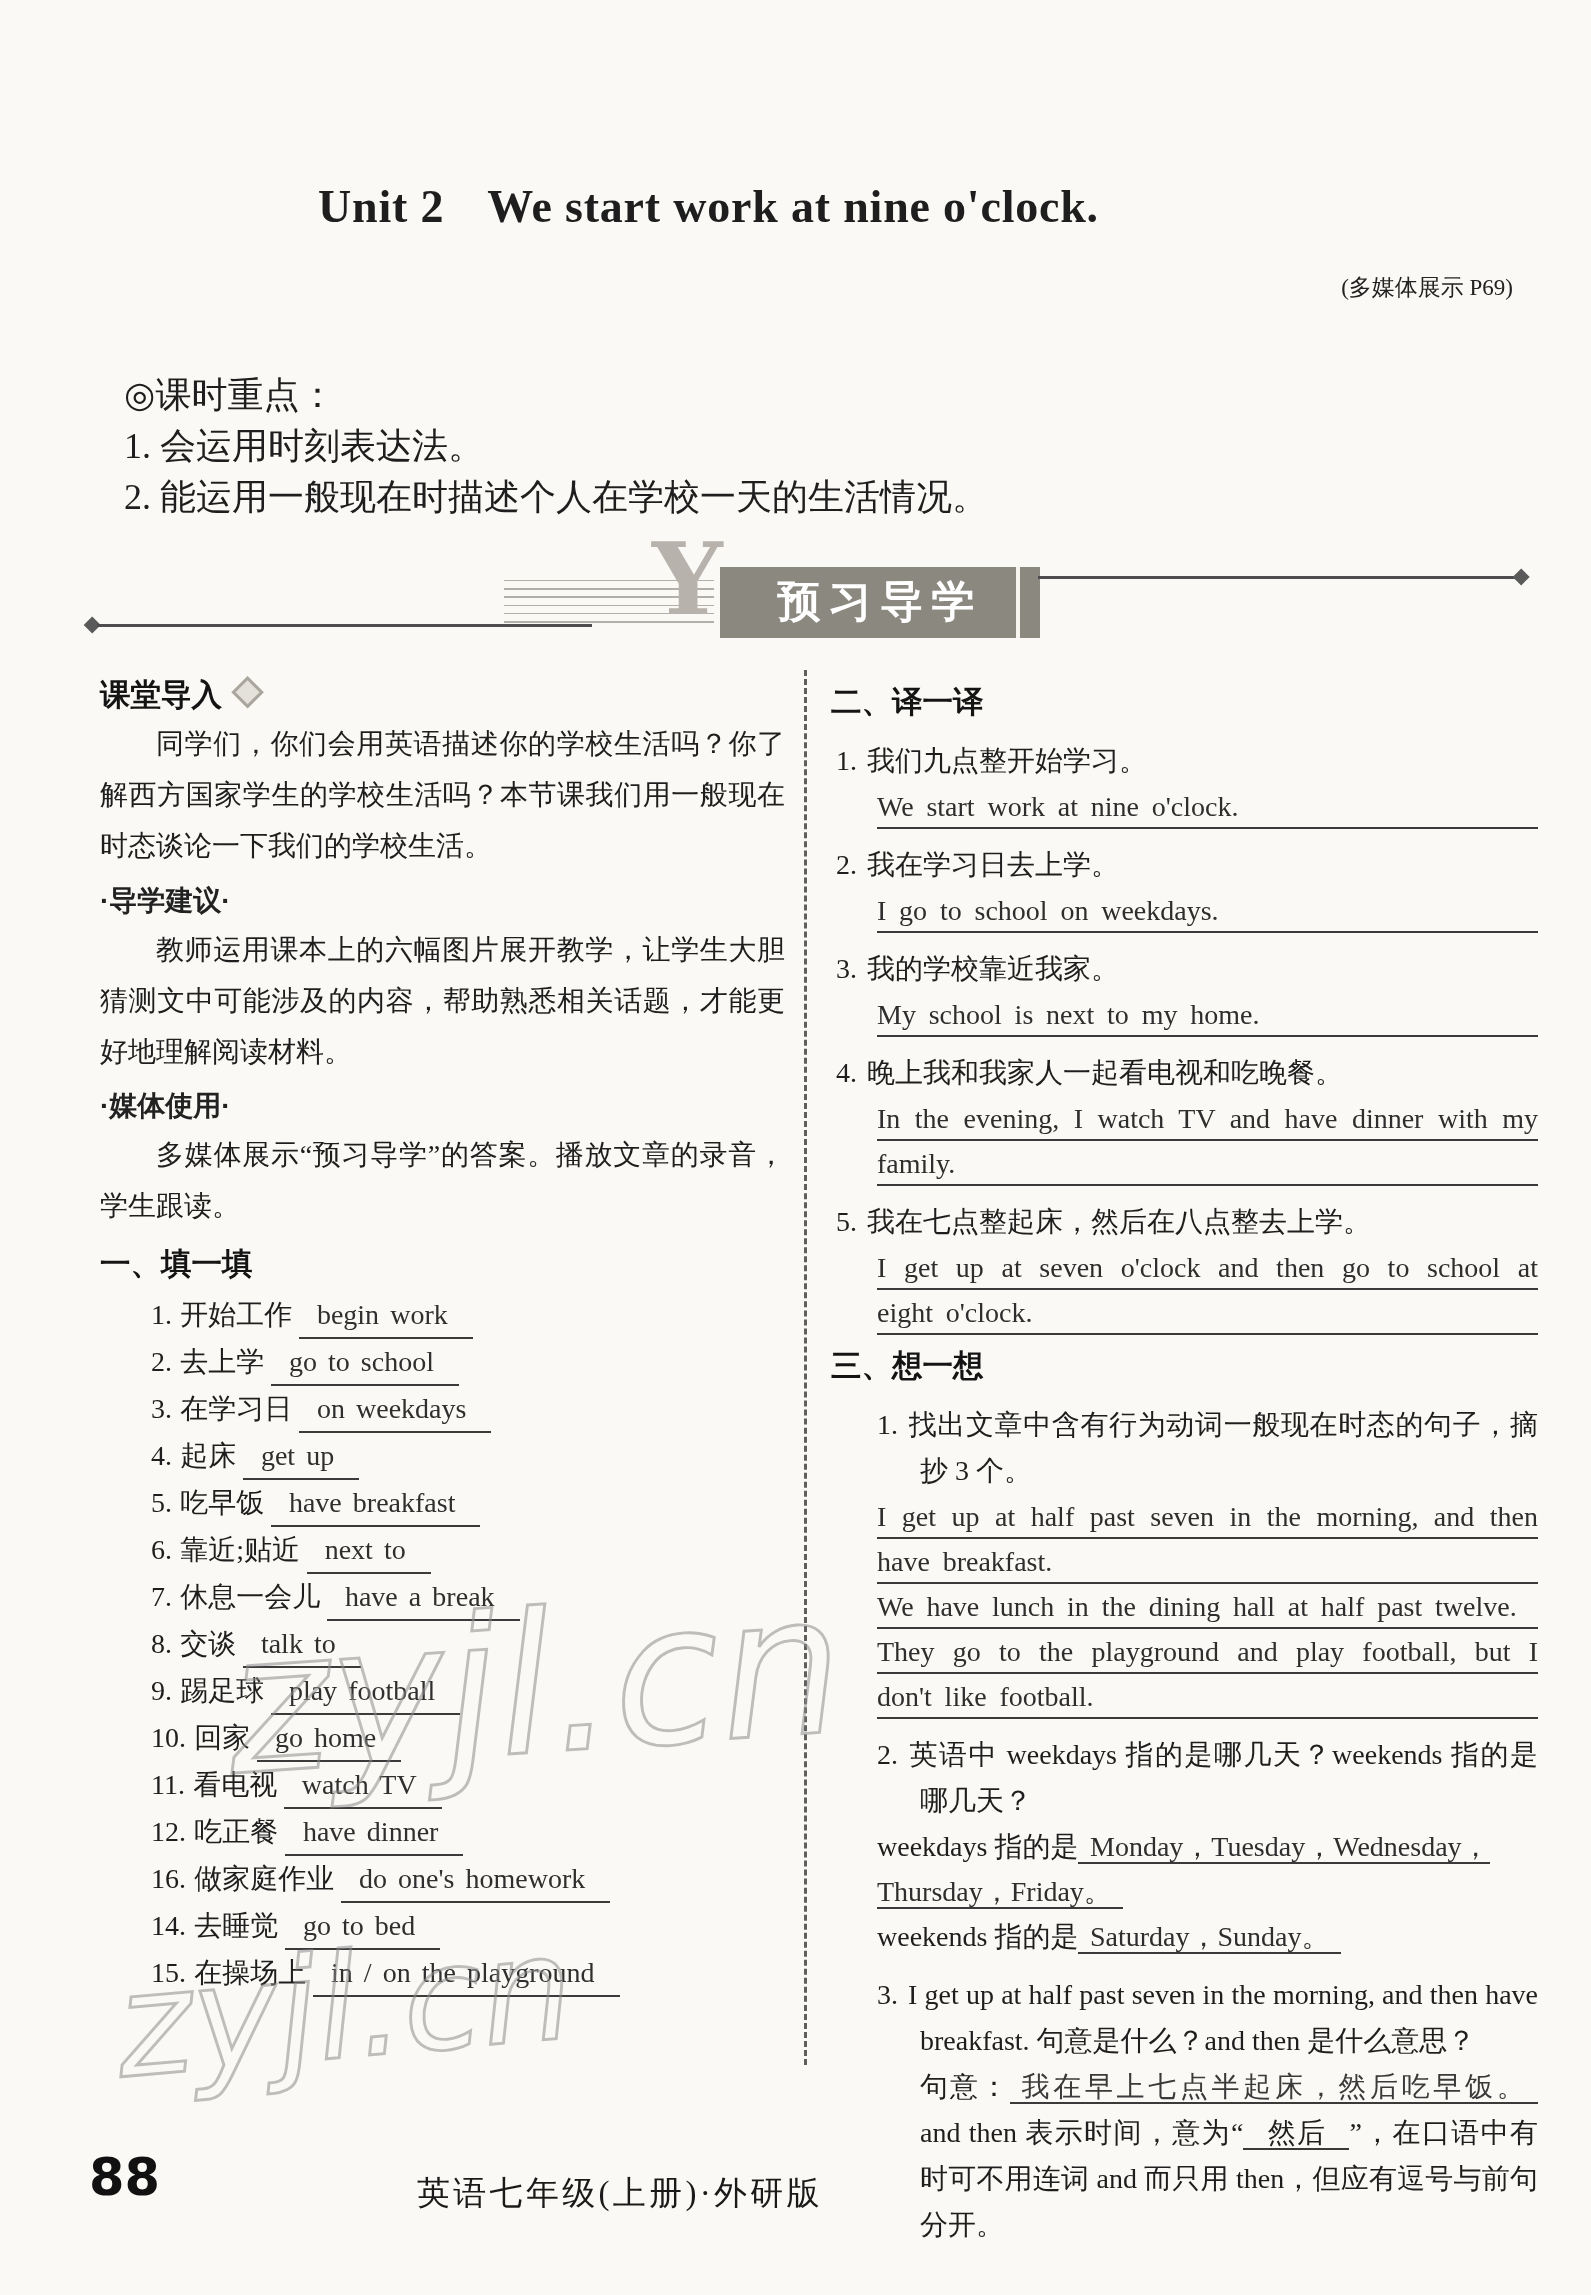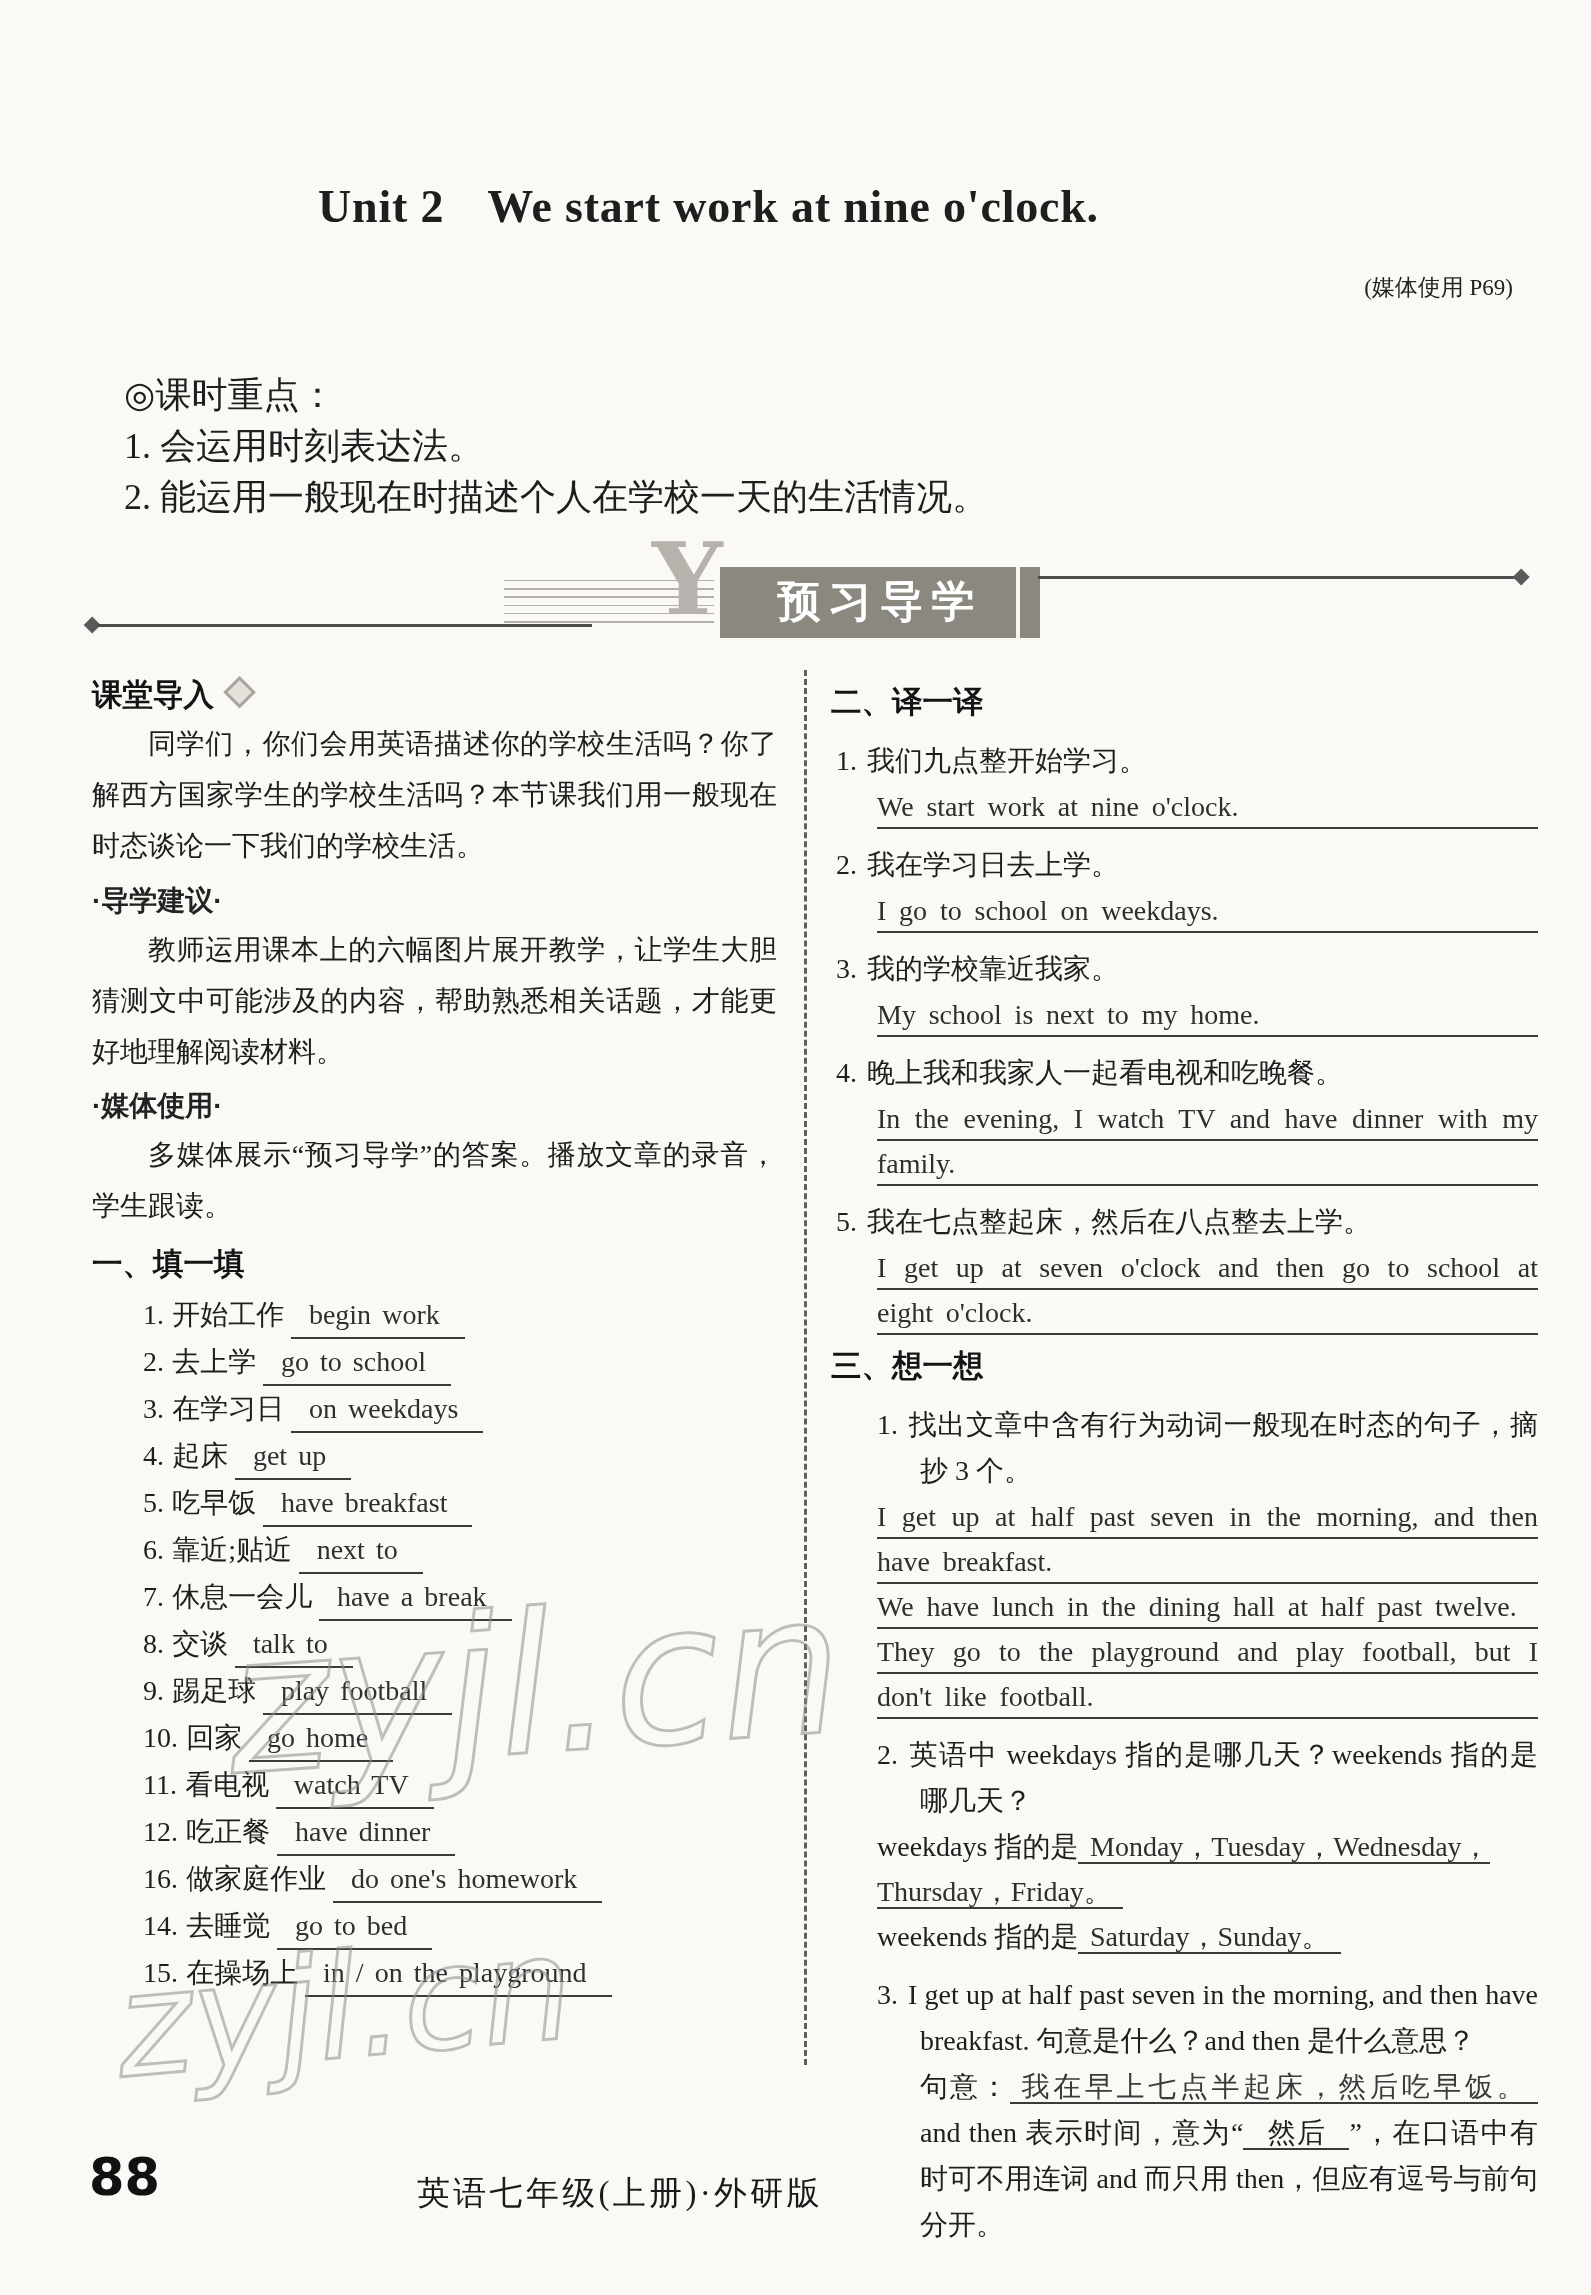--- a/index.html
+++ b/index.html
@@ -45,21 +45,21 @@
     display:flex;align-items:center;justify-content:center;
   }
   .banner .box::after{content:"";position:absolute;right:11.6px;top:0;width:4.1px;height:100%;background:#f5f4ef;}
   .banner .box .box-label{
     font-family:"Liberation Sans","DejaVu Sans",sans-serif;
     font-size:43px;font-weight:700;color:#ffffff;letter-spacing:8.3px;text-indent:8.3px;
   }
   .banner .line-right{position:absolute;left:1038px;top:31px;width:484px;height:2.5px;background:#4d4d4d;}
   
   .columns{position:absolute;left:92px;top:670px;width:1446px;}
-  .col-left{position:absolute;left:0;top:0;width:685px;}
+  .col-left{position:absolute;left:8px;top:0;width:685px;}
   .col-right{position:absolute;left:739px;top:6.6px;width:707px;}
   .divider{
     position:absolute;left:712px;top:0px;height:1395px;width:0;
     border-left:3.3px dashed #5f5f5f;
   }
   .hd{
     font-family:"Liberation Sans","DejaVu Sans",sans-serif;
     font-weight:700;font-size:30.5px;line-height:48px;color:#141414;
   }
   .subhd{
@@ -115,21 +115,21 @@
     font-size:33px;color:#1a1a1a;letter-spacing:3.3px;
     font-family:"Liberation Serif","DejaVu Serif",serif;
   }
 </style>
 </head>
 <body>
 
 <div class="title">
   <span class="unit">Unit 2</span><span>We start work at nine o'clock.</span>
 </div>
-<div class="ref">(媒体使用 P69)</div>
+<div class="ref">(多媒体展示 P69)</div>
 
 <div class="keypoints">
   <span class="kp-line">◎课时重点：</span>
   <span class="kp-line">1. 会运用时刻表达法。</span>
   <span class="kp-line">2. 能运用一般现在时描述个人在学校一天的生活情况。</span>
 </div>
 
 <div class="banner">
   <span class="diamond d-left"></span>
   <div class="line-left"></div>

